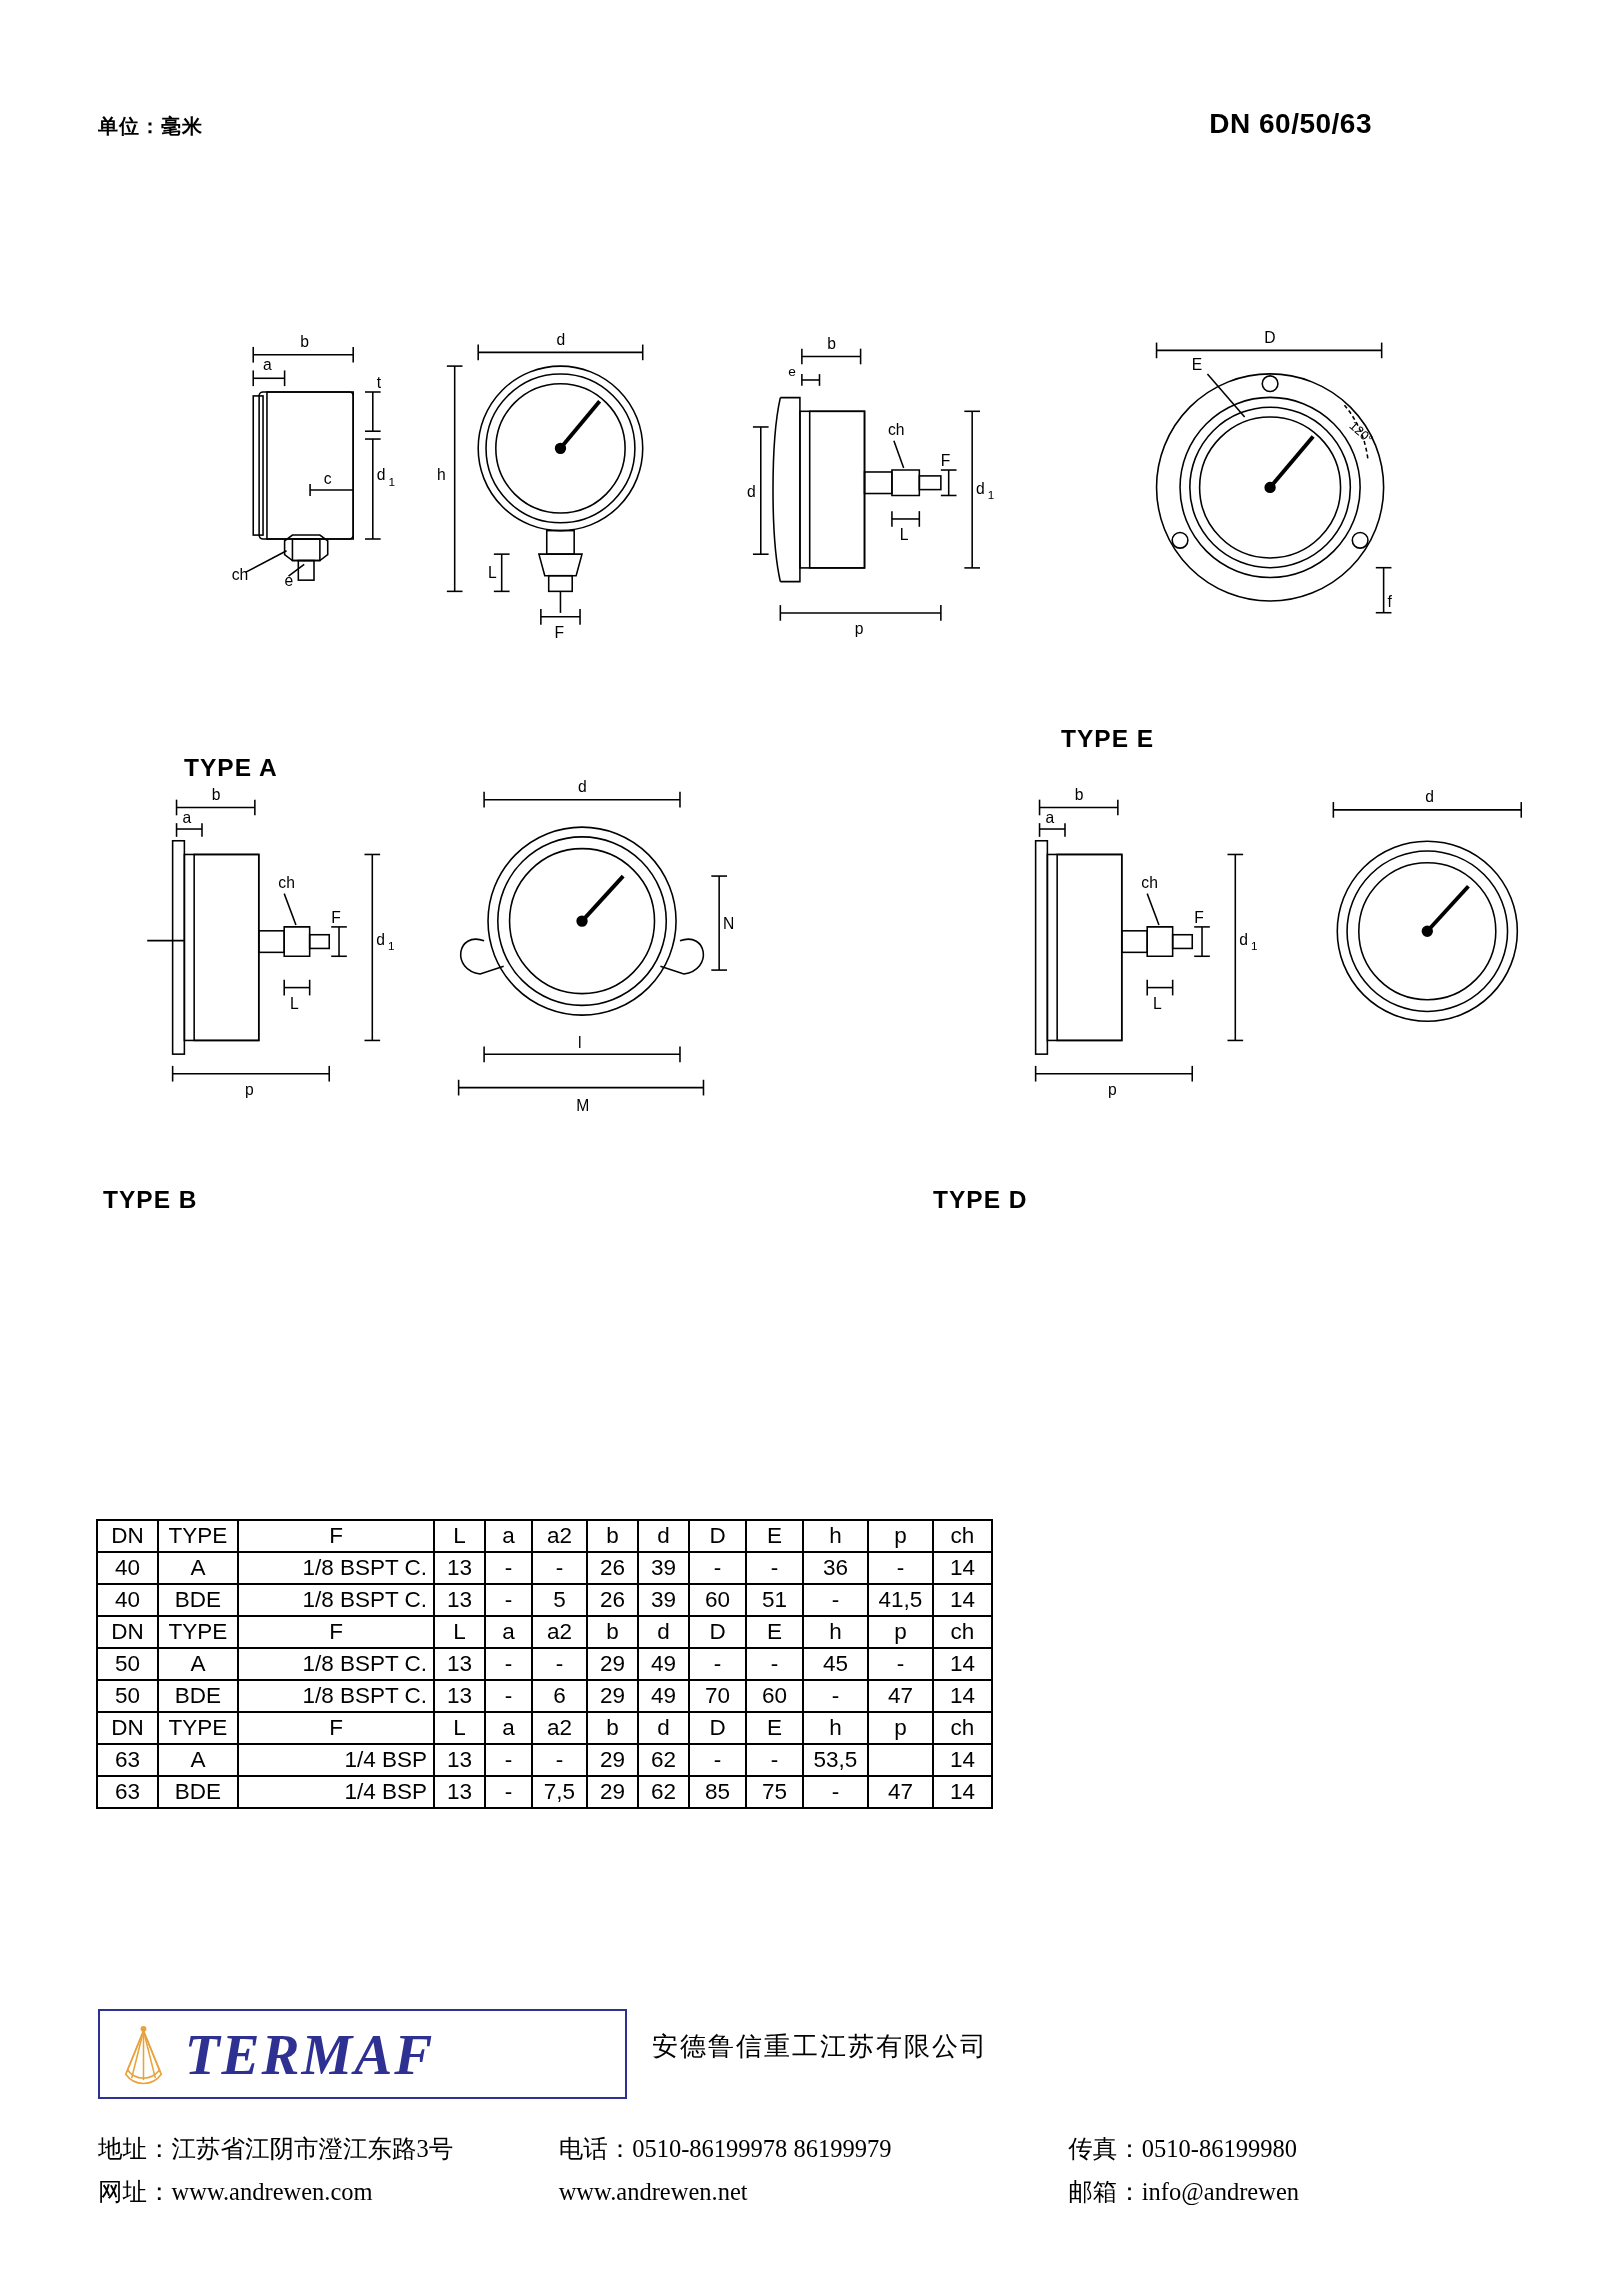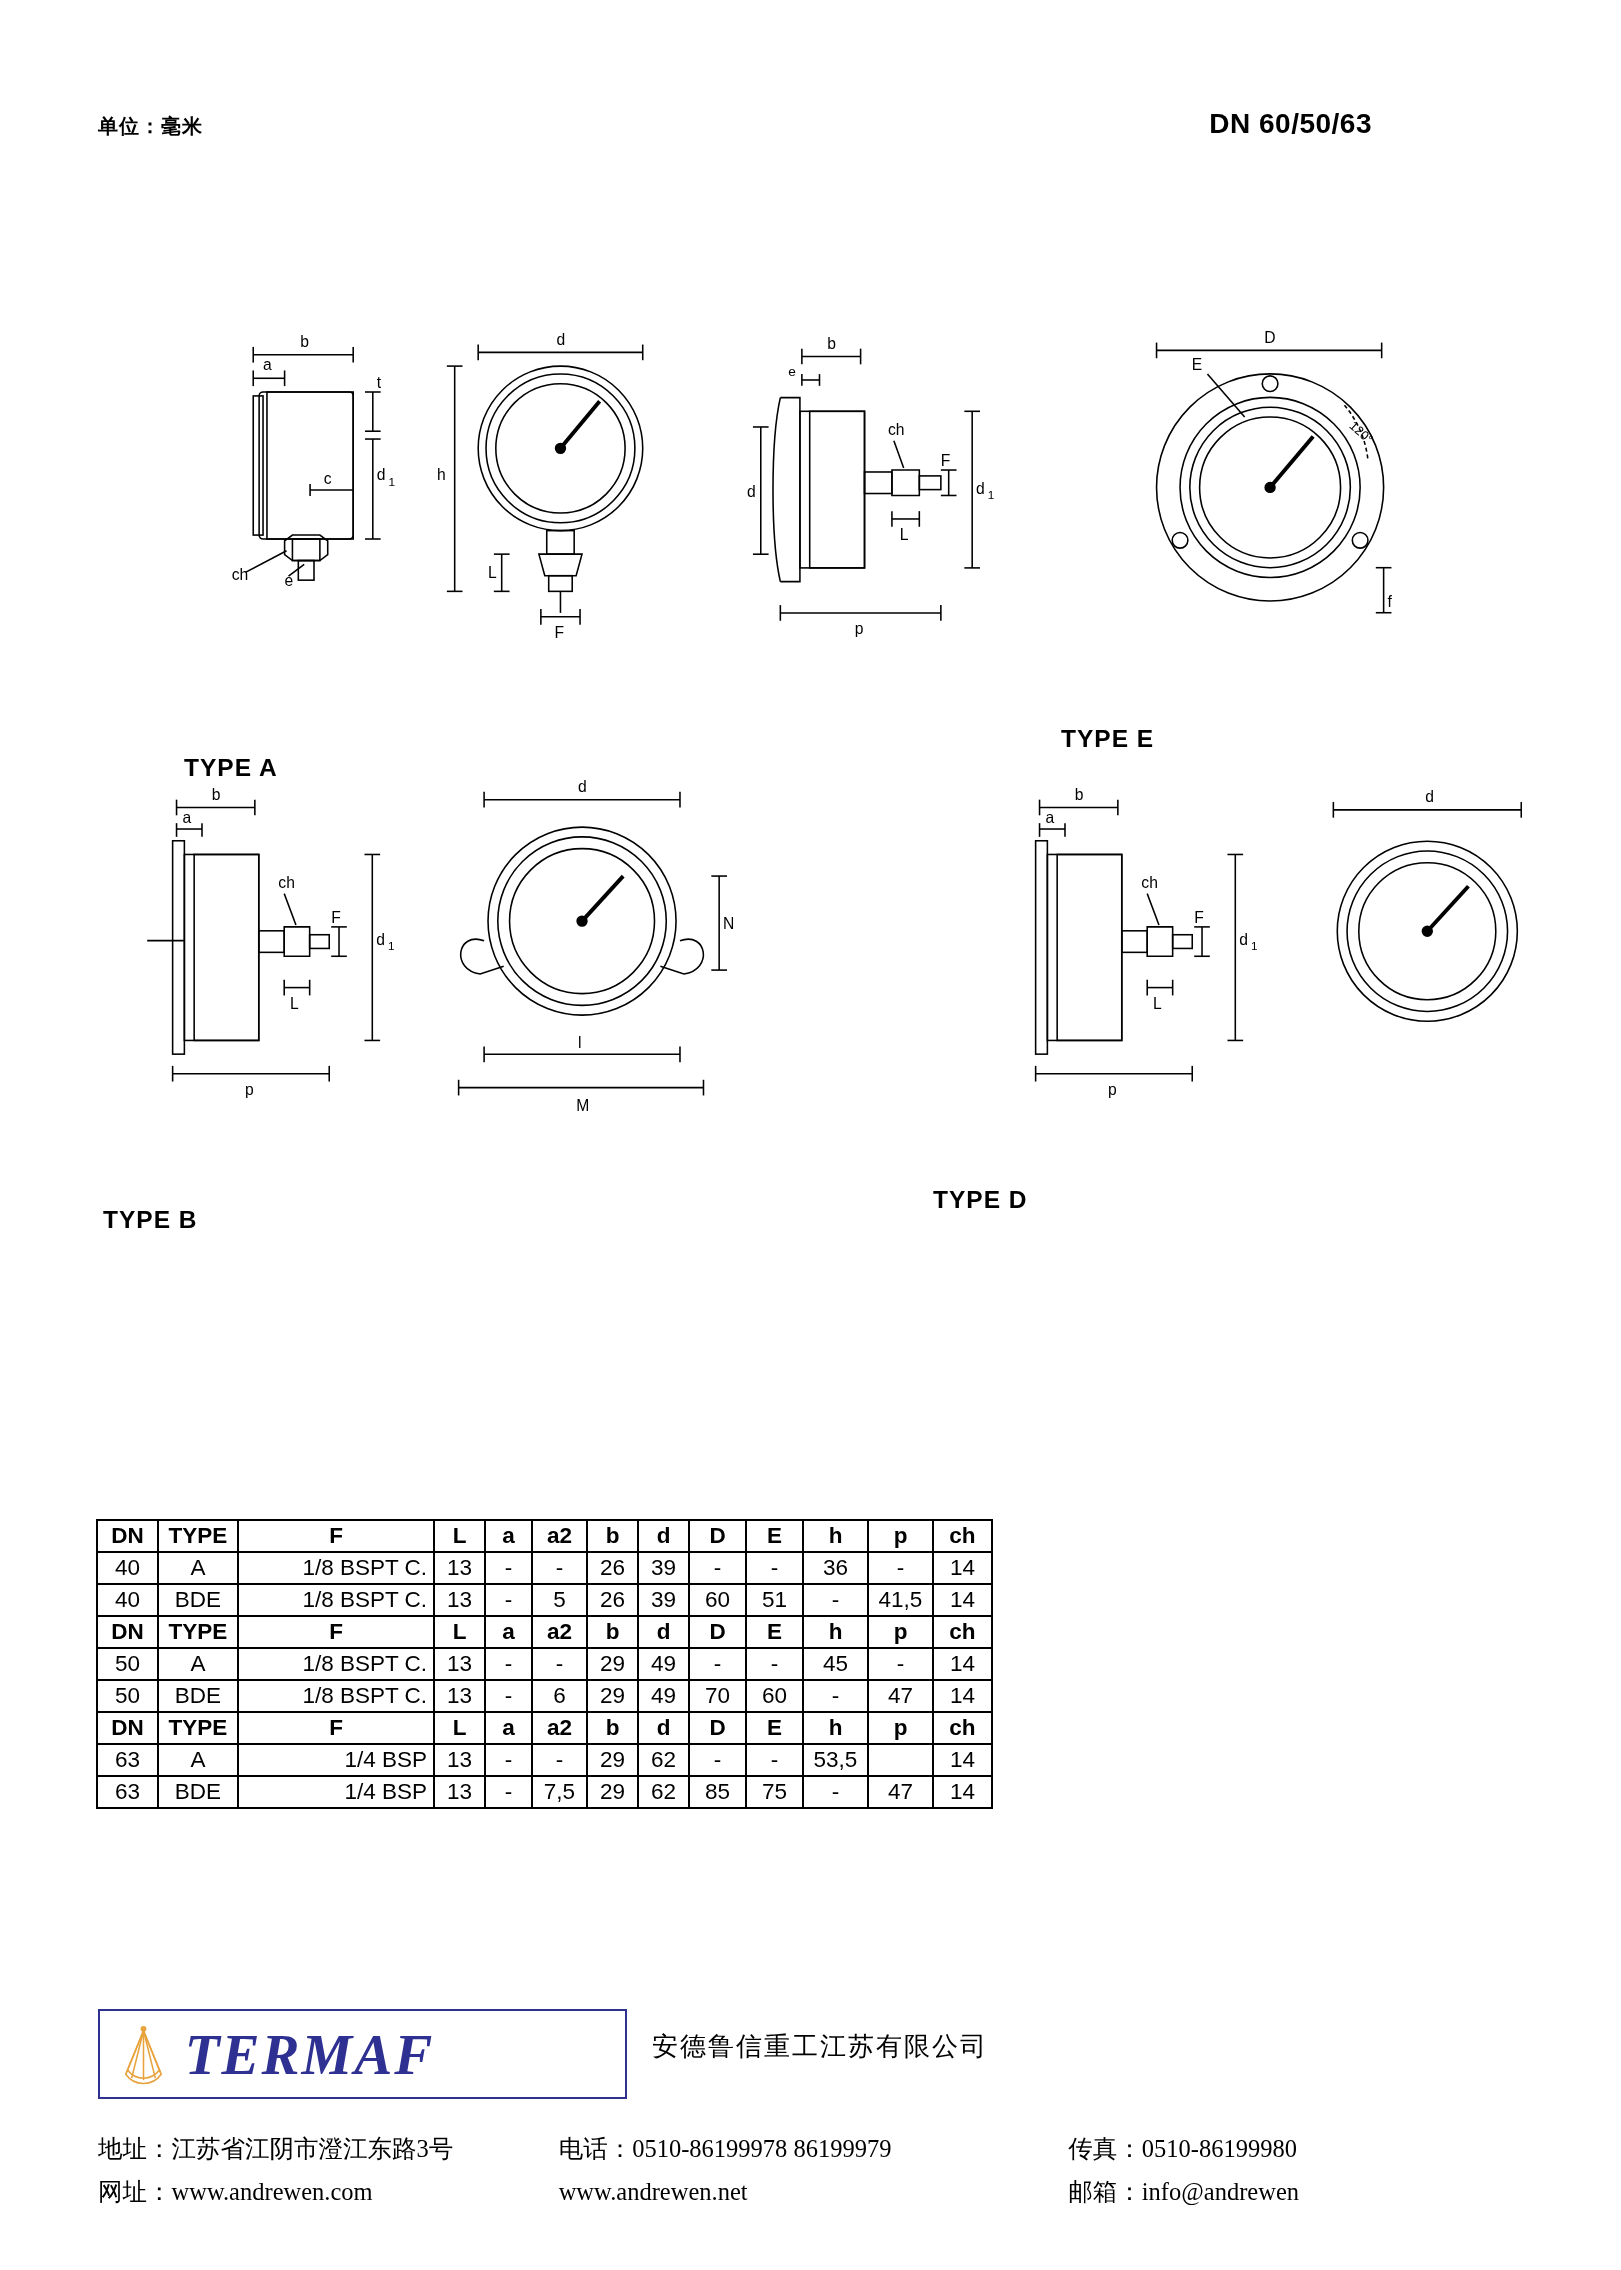--- a/index.html
+++ b/index.html
@@ -88,21 +88,21 @@
   .c-l    { width: 51px; }
   .c-a    { width: 47px; }
   .c-a2   { width: 55px; }
   .c-b    { width: 51px; }
   .c-d    { width: 51px; }
   .c-D    { width: 57px; }
   .c-E    { width: 57px; }
   .c-h    { width: 65px; }
   .c-p    { width: 65px; }
   .c-ch   { width: 59px; }
-  tr.grouphead td { font-weight: bold; border-radius: 11px; }
+  tr.grouphead td { font-weight: normal; border-radius: 11px; }
 
   
   .footer {
     position: absolute;
     left: 0;
     top: 2009px;
     width: 1621px;
   }
   .logo-box {
     position: absolute;
@@ -417,21 +417,21 @@
         <line x1="244" y1="278" x2="244" y2="294"></line>
         <text x="140" y="280" font-size="16" stroke="none" fill="#000" font-family="Liberation Sans">l</text>
 
         <line x1="18" y1="320" x2="268" y2="320"></line>
         <line x1="18" y1="312" x2="18" y2="328"></line>
         <line x1="268" y1="312" x2="268" y2="328"></line>
         <text x="138" y="344" font-size="16" stroke="none" fill="#000" font-family="Liberation Sans">M</text>
       </svg>
     </div>
 
-    <div class="type-label" style="left:103px; top:863px;margin-top:20px;">TYPE B</div>
+    <div class="type-label" style="left:103px; top:863px;">TYPE B</div>
 
     <div class="fig" style="left:1000px; top:461px;">
       <svg width="314" height="323" viewBox="0 0 320 330" fill="none" stroke="#000" stroke-width="1.6">
         <line x1="40" y1="24" x2="120" y2="24"></line>
         <line x1="40" y1="16" x2="40" y2="32"></line>
         <line x1="120" y1="16" x2="120" y2="32"></line>
         <text x="76" y="16" font-size="16" stroke="none" fill="#000" font-family="Liberation Sans">b</text>
         <line x1="40" y1="46" x2="66" y2="46"></line>
         <line x1="40" y1="40" x2="40" y2="54"></line>
         <line x1="66" y1="40" x2="66" y2="54"></line>

